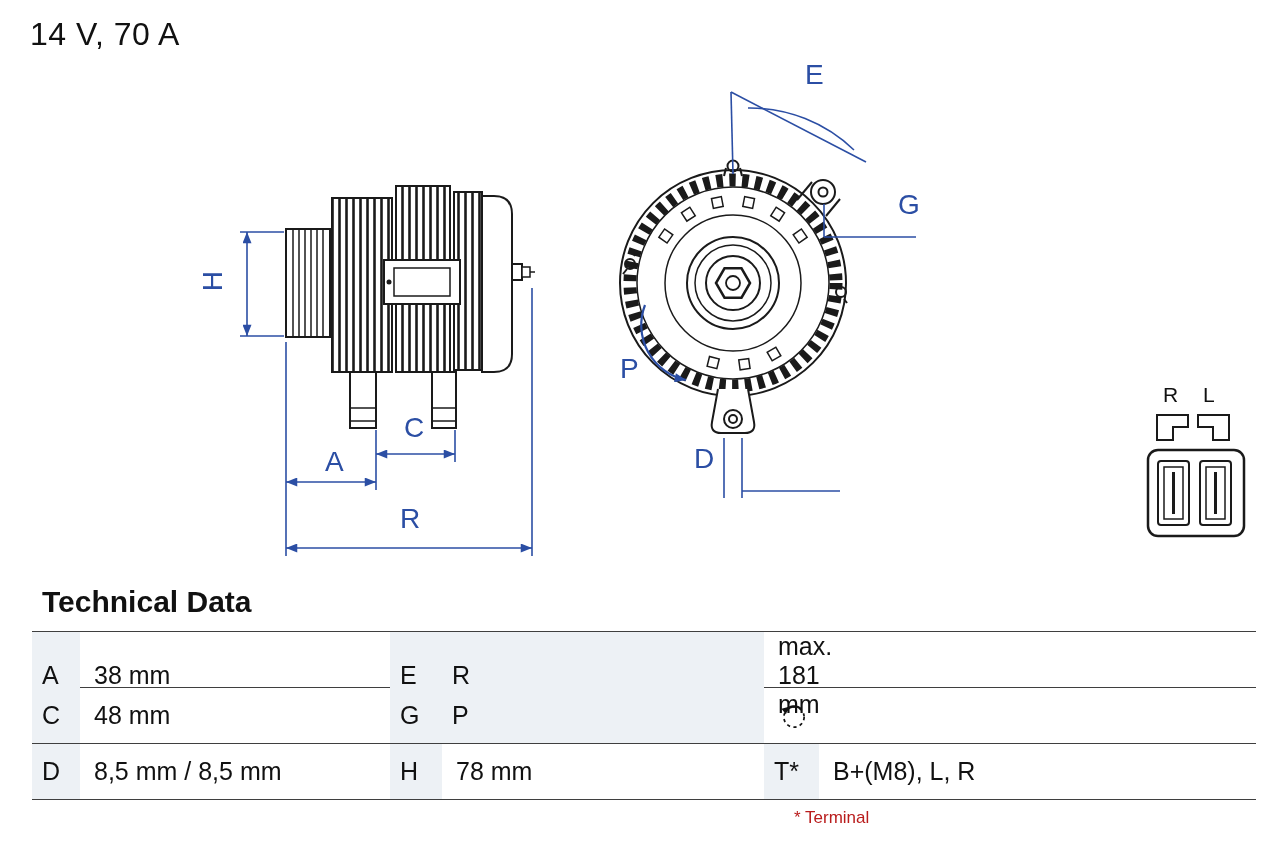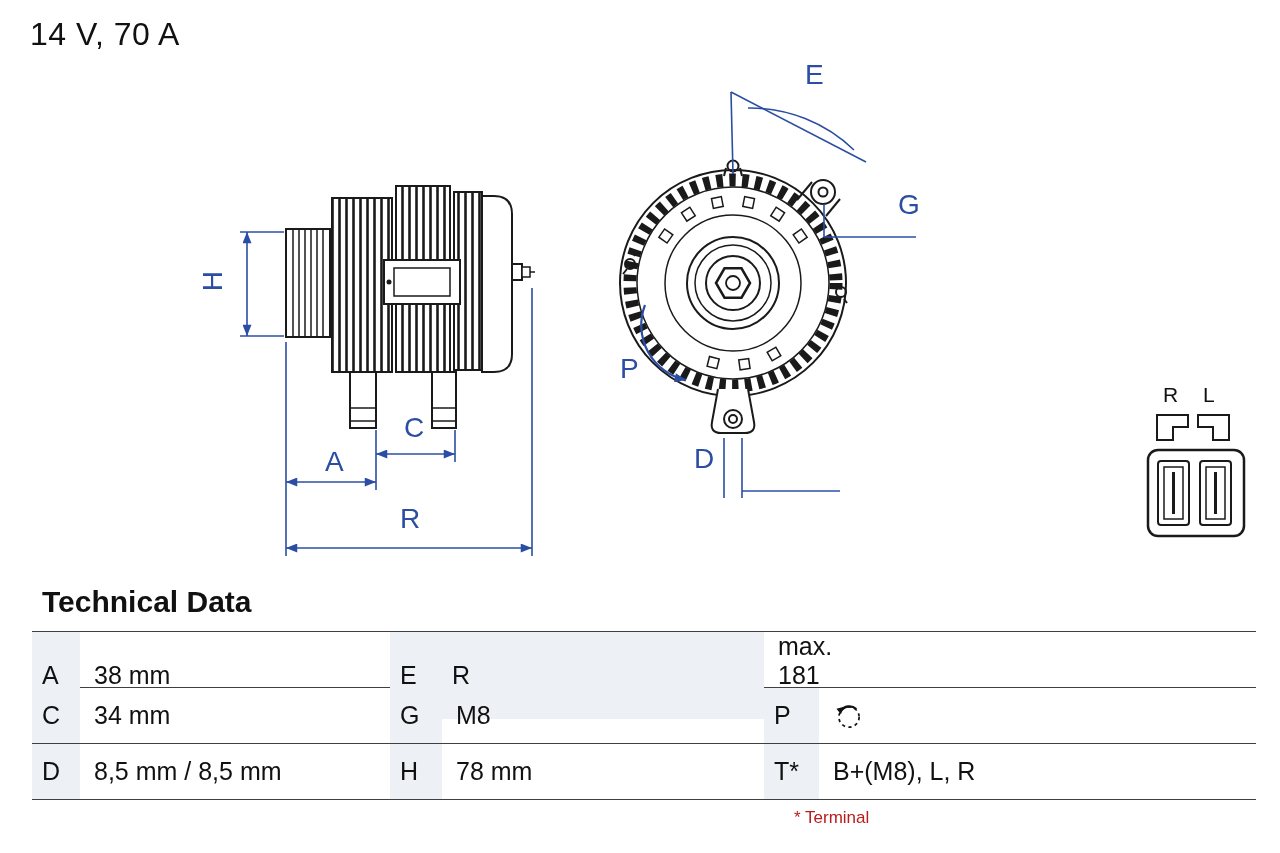--- a/index.html
+++ b/index.html
@@ -202,23 +202,22 @@
       <div class="trow">
         <div class="cell key">A</div>
         <div class="cell val">38 mm</div>
         <div class="cell key">E</div>
         <div class="cell key">R</div>
         <div class="cell val">max. 181 mm</div>
       </div>
 
       <div class="trow">
         <div class="cell key">C</div>
-        <div class="cell val">34 mm</div>
+        <div class="cell val">48 mm</div>
         <div class="cell key">G</div>
-        <div class="cell val">M8</div>
         <div class="cell key">P</div>
         <div class="cell val">
           <svg class="rot-icon" width="32" height="32" viewBox="0 0 30 30">
             <circle cx="15" cy="16" r="9.5" fill="none" stroke="#111" stroke-width="1.6" stroke-dasharray="3 3.2"></circle>
             <path d="M 21.8,8.6 A 9.5,9.5 0 0 0 7.2,10.5" fill="none" stroke="#111" stroke-width="2.2"></path>
             <polygon points="3.2,8.2 10.4,6.4 7.4,13.4" fill="#111"></polygon>
           </svg>
         </div>
       </div>
 

